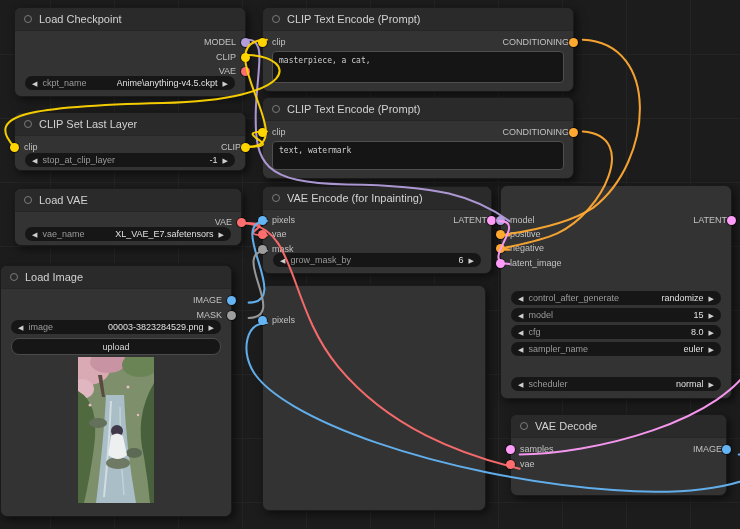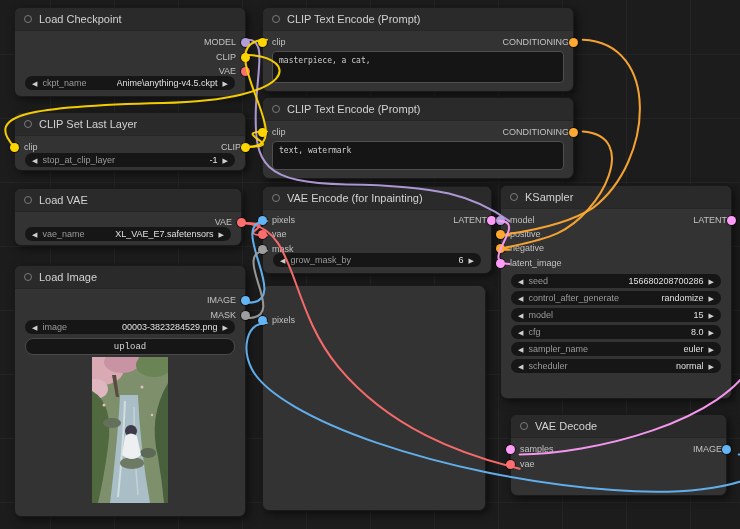--- a/index.html
+++ b/index.html
@@ -36,21 +36,21 @@
   .c-image{background:var(--c-image);} .c-mask{background:var(--c-mask);}
   .widget{
     position:absolute;left:10px;right:10px;height:14px;background:#161616;border-radius:8px;
     display:flex;align-items:center;padding:0 7px;gap:5px;font-size:9px;box-sizing:border-box;
   }
   .widget .arr{color:#cfcfcf;font-size:7px;line-height:1;}
   .widget .wlabel{color:#9a9a9a;white-space:nowrap;}
   .widget .wvalue{margin-left:auto;color:#e0e0e0;white-space:nowrap;overflow:hidden;}
   .btn{
     position:absolute;left:10px;right:10px;height:15px;background:#161616;border:1px solid #4a4a4a;
-    border-radius:8px;display:flex;align-items:center;justify-content:center;font-size:9px;color:#d8d8d8;font-family:Liberation Mono, monospace;
+    border-radius:8px;display:flex;align-items:center;justify-content:center;font-size:9px;color:#d8d8d8;
   }
   .textbox{
     position:absolute;left:9px;right:9px;bottom:8px;background:#151515;border:1px solid #4f4f4f;
     border-radius:4px;padding:4px 6px;font-family:"DejaVu Sans Mono",monospace;font-size:8px;
     color:#cfcfcf;overflow:hidden;box-sizing:border-box;
   }
   .img-preview{position:absolute;left:50%;transform:translateX(-50%);overflow:hidden;}
   .wires{position:absolute;inset:0;z-index:5;pointer-events:none;}
   .wire{fill:none;stroke-width:2;stroke-linecap:round;opacity:.95;}
   .w-model{stroke:var(--c-model);} .w-clip{stroke:var(--c-clip);} .w-vae{stroke:var(--c-vae);}
@@ -132,21 +132,21 @@
       <span class="dot c-vae"></span>
     </div>
     <div class="widget" style="top:38px">
       <span class="arr">◀</span>
       <span class="wlabel">vae_name</span>
       <span class="wvalue">XL_VAE_E7.safetensors</span>
       <span class="arr">▶</span>
     </div>
   </div>
 
-  <div class="node" style="left:14px;top:265px;width:230px;height:250px">
+  <div class="node" style="left:0;top:265px;width:230px;height:250px">
     <div class="titlebar">
       <span class="ndot"></span>
       <span class="ntitle">Load Image</span>
     </div>
     <div class="prow out" style="top:25px">
       <span class="plabel">IMAGE</span>
       <span class="dot c-image"></span>
     </div>
     <div class="prow out" style="top:40px">
       <span class="plabel">MASK</span>
@@ -242,49 +242,39 @@
   </div>
 
   <div class="node" style="left:262px;top:285px;width:222px;height:224px">
     <div class="prow in" style="top:25px">
       <span class="dot c-image"></span>
       <span class="plabel">pixels</span>
     </div>
   </div>
 
   <div class="node" style="left:500px;top:185px;width:230px;height:212px">
-    <div class="titlebar">
-      <span class="ndot"></span>
-      <span class="ntitle">KSampler</span>
-    </div>
     <div class="prow in" style="top:25px">
       <span class="dot c-model"></span>
       <span class="plabel">model</span>
       <span style="margin-left:auto" class="plabel">LATENT</span>
       <span class="dot c-latent" style="margin-right:-5px"></span>
     </div>
     <div class="prow in" style="top:39px">
       <span class="dot c-conditioning"></span>
       <span class="plabel">positive</span>
     </div>
     <div class="prow in" style="top:53px">
       <span class="dot c-conditioning"></span>
       <span class="plabel">negative</span>
     </div>
     <div class="prow in" style="top:68px">
       <span class="dot c-latent"></span>
       <span class="plabel">latent_image</span>
     </div>
 
-    <div class="widget" style="top:88px">
-      <span class="arr">◀</span>
-      <span class="wlabel">seed</span>
-      <span class="wvalue">156680208700286</span>
-      <span class="arr">▶</span>
-    </div>
     <div class="widget" style="top:105px">
       <span class="arr">◀</span>
       <span class="wlabel">control_after_generate</span>
       <span class="wvalue">randomize</span>
       <span class="arr">▶</span>
     </div>
     <div class="widget" style="top:122px">
       <span class="arr">◀</span>
       <span class="wlabel">model</span>
       <span class="wvalue">15</span>
@@ -295,21 +285,21 @@
       <span class="wlabel">cfg</span>
       <span class="wvalue">8.0</span>
       <span class="arr">▶</span>
     </div>
     <div class="widget" style="top:156px">
       <span class="arr">◀</span>
       <span class="wlabel">sampler_name</span>
       <span class="wvalue">euler</span>
       <span class="arr">▶</span>
     </div>
-    <div class="widget" style="top:173px">
+    <div class="widget" style="top:191px">
       <span class="arr">◀</span>
       <span class="wlabel">scheduler</span>
       <span class="wvalue">normal</span>
       <span class="arr">▶</span>
     </div>
   </div>
 
   <div class="node" style="left:510px;top:414px;width:215px;height:80px">
     <div class="titlebar">
       <span class="ndot"></span>

